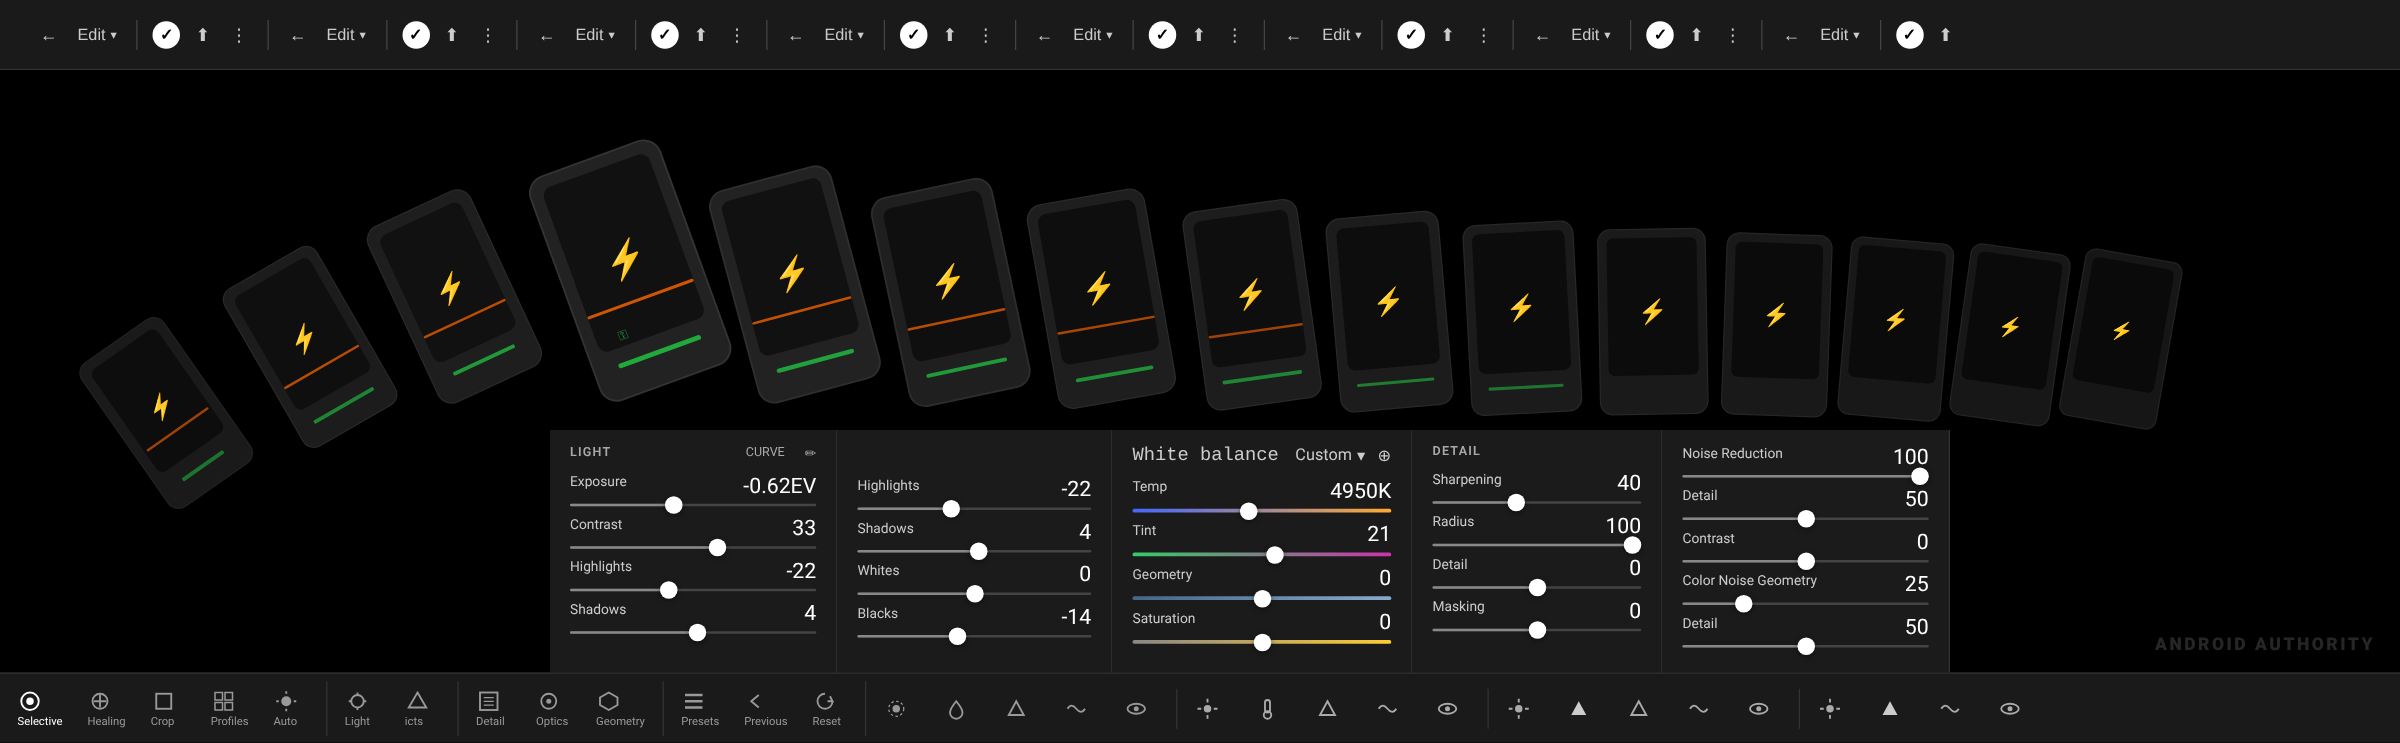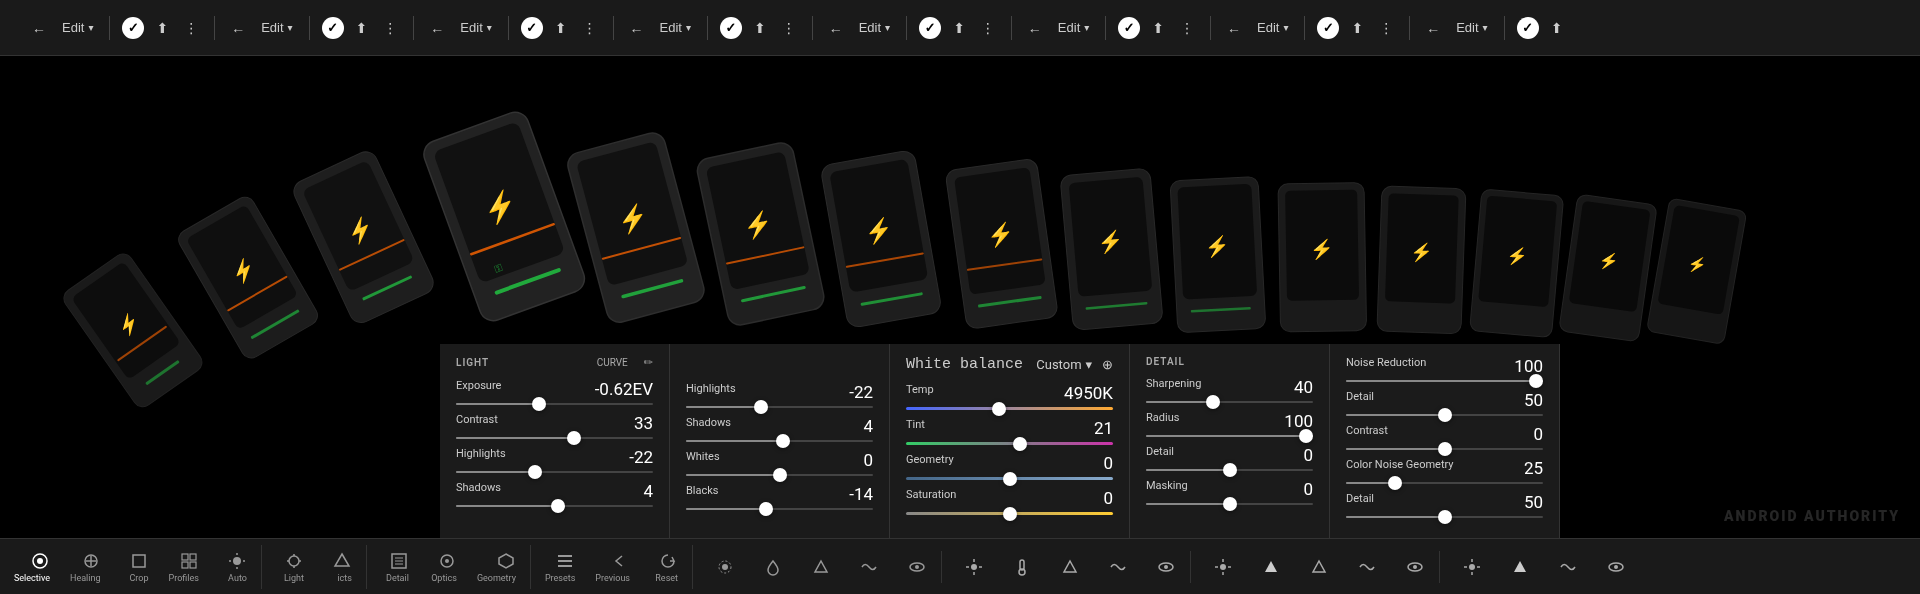--- a/index.html
+++ b/index.html
@@ -226,21 +226,21 @@
       display: flex;
       align-items: center;
       border-top: 1px solid #333;
       z-index: 30;
       overflow-x: auto;
     }
 
     .bicon {
       display: flex;
       flex-direction: column;
-      align-items: flex-end;
+      align-items: flex-start;
       gap: 2px;
       padding: 6px 10px;
       cursor: pointer;
       min-width: 48px;
       color: #999;
       font-size: 9px;
     }
     .bicon.active { color: #fff; }
     .bicon-shape {
       width: 20px;

